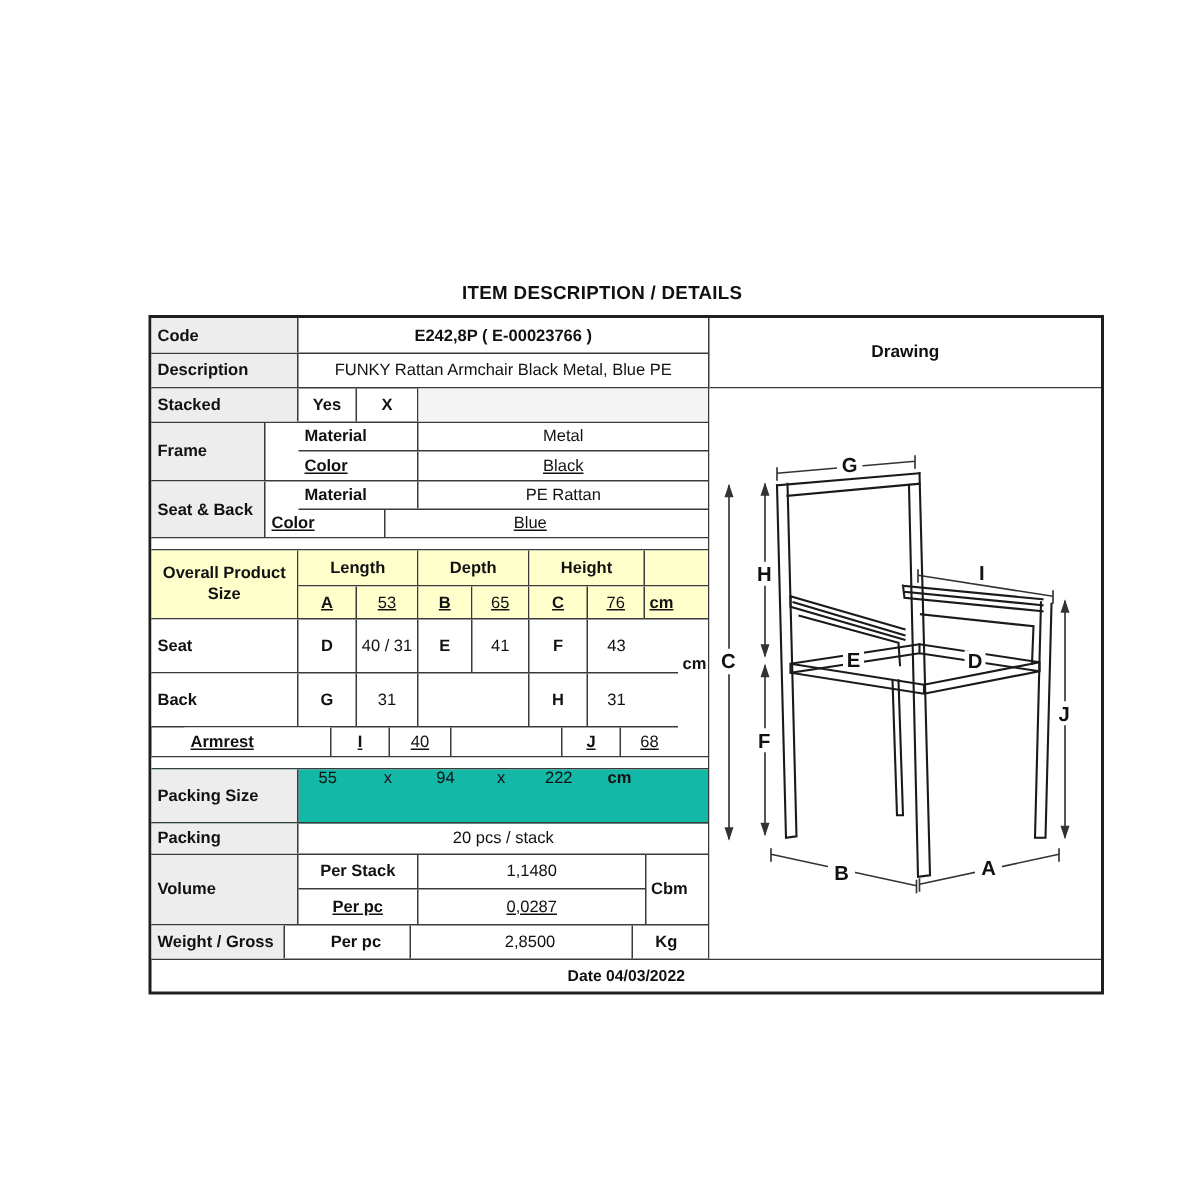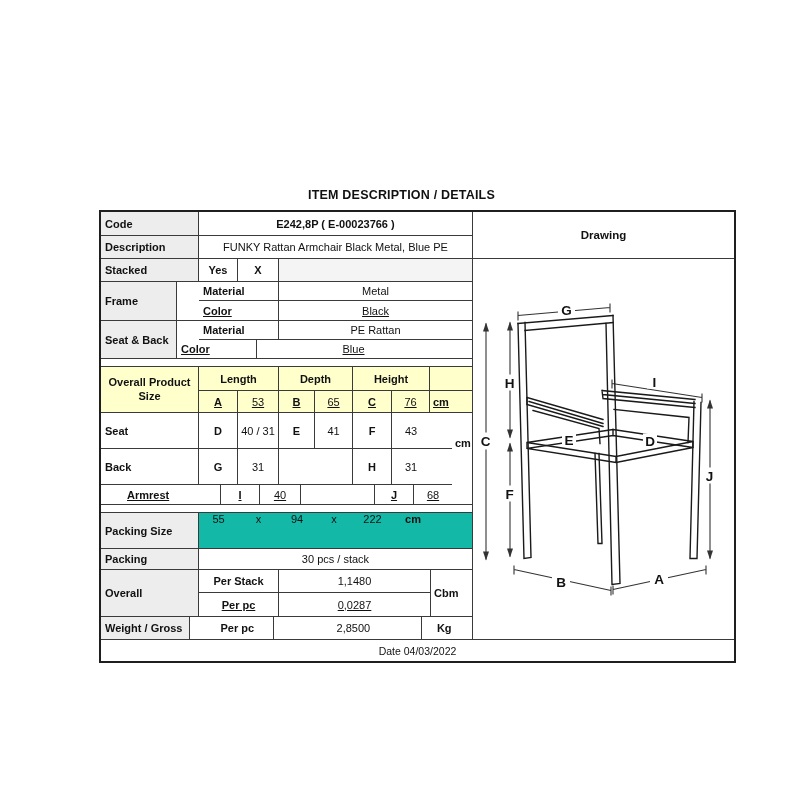--- a/index.html
+++ b/index.html
@@ -26,21 +26,21 @@
   .c5{width:39px;} .c6{width:38px;} .c7{width:42px;}
   .w80{width:80px;} .w74{width:74px;} .w77{width:77px;} .w193{width:193px;}
   .w273{width:273px;} .w151{width:151px;} .w231{width:231px;}
   .h24{height:24px;} .h23{height:23px;} .h22{height:22px;gap:12px;} .h21{height:21px;}
   .h20{height:36px;} .h19{height:19px;margin-left:22px;} .h18{height:18px;} .h8{height:8px;}
   .h38{height:38px;} .h37{height:37px;} .h45{height:45px;} .h59{height:59px;} .h46{height:46px;}
   .spacer{border-bottom:1px solid #3a3a3a;background:#fff;}
   .drawing-header{height:47px;box-sizing:border-box;border-bottom:1px solid #3a3a3a;display:flex;align-items:center;justify-content:center;font-weight:bold;font-size:11.5px;}
   .drawing-area{flex:1;position:relative;background:#fff;}
   .drawing-area svg{display:block;width:100%;height:100%;}
-  .date-row{border-top:1px solid #3a3a3a;height:22px;box-sizing:border-box;display:flex;align-items:center;justify-content:center;font-weight:normal;font-size:10.5px;}
+  .date-row{border-top:1px solid #3a3a3a;height:22px;box-sizing:border-box;display:flex;align-items:center;justify-content:center;font-weight:bold;font-size:10.5px;}
   .osize-label{flex-direction:column;line-height:1.25;text-align:center;padding-left:0;justify-content:center;}
   .pk{display:flex;align-items:flex-start;}
   .pk span{display:inline-flex;justify-content:center;align-items:center;box-sizing:border-box;}
   svg .wire{stroke:#1a1a1a;stroke-width:1.4;fill:none;stroke-linecap:square;}
   svg .dim{stroke:#333;stroke-width:1.1;fill:none;}
   svg .arr{fill:#333;stroke:none;}
   svg .lbg{fill:#fff;stroke:none;}
   svg text{font-family:"Liberation Sans",sans-serif;font-weight:bold;font-size:13.5px;fill:#111;}
 </style>
 </head>
@@ -165,25 +165,25 @@
             <span style="width:41px;">x</span>
             <span style="width:36px;">94</span>
             <span style="width:38px;">x</span>
             <span style="width:39px;">222</span>
             <span style="width:42px;font-weight:bold;">cm</span>
           </div>
         </div>
 
         <div class="row h21">
           <div class="cell c0 lab">Packing</div>
-          <div class="cell w273 last">30 pcs / stack</div>
-        </div>
-
-        <div class="block">
-          <div class="cell c0 lab h46">Overall</div>
+          <div class="cell w273 last">20 pcs / stack</div>
+        </div>
+
+        <div class="block">
+          <div class="cell c0 lab h46">Volume</div>
           <div class="bcol w231" style="flex:none;">
             <div class="row h23">
               <div class="cell w80 sub">Per Stack</div>
               <div class="cell w151 last">1,1480</div>
             </div>
             <div class="row h23">
               <div class="cell w80 sub">Per pc</div>
               <div class="cell w151 last">0,0287</div>
             </div>
           </div>

